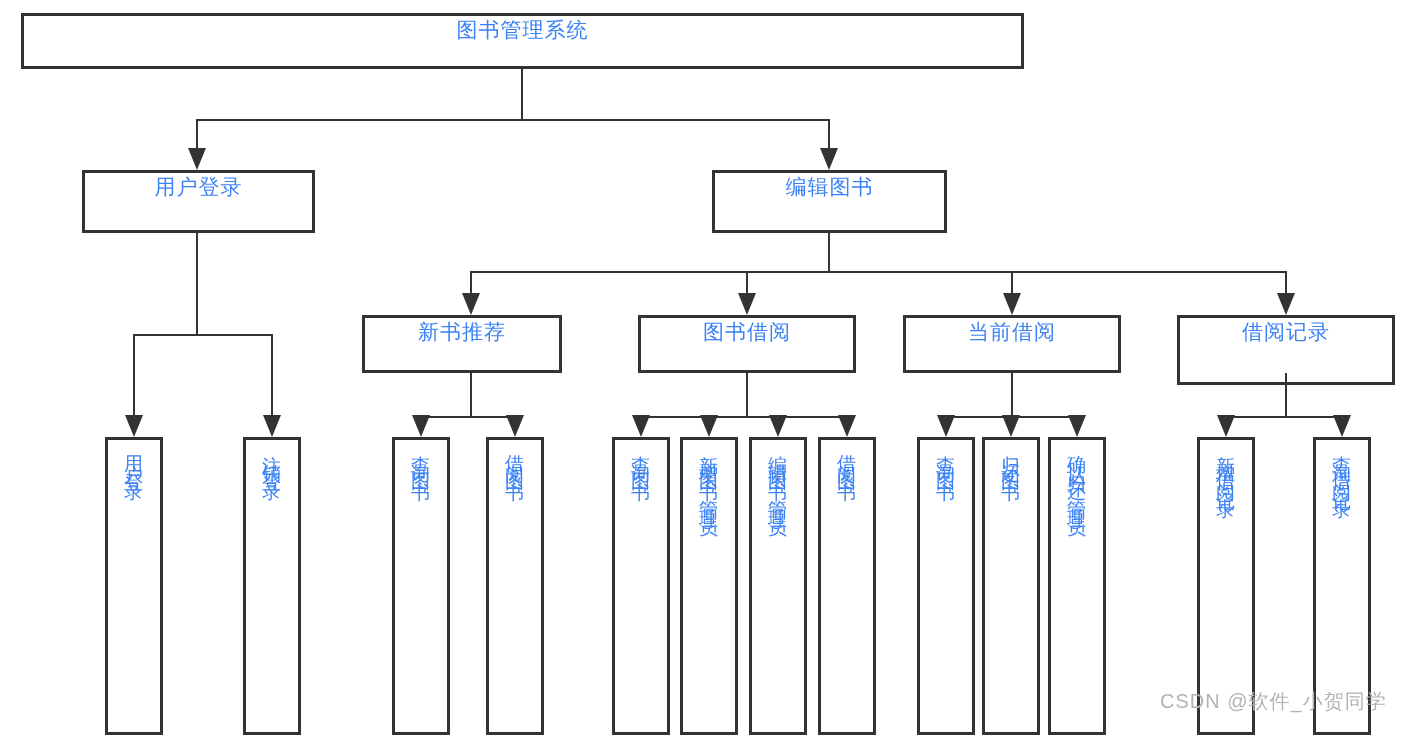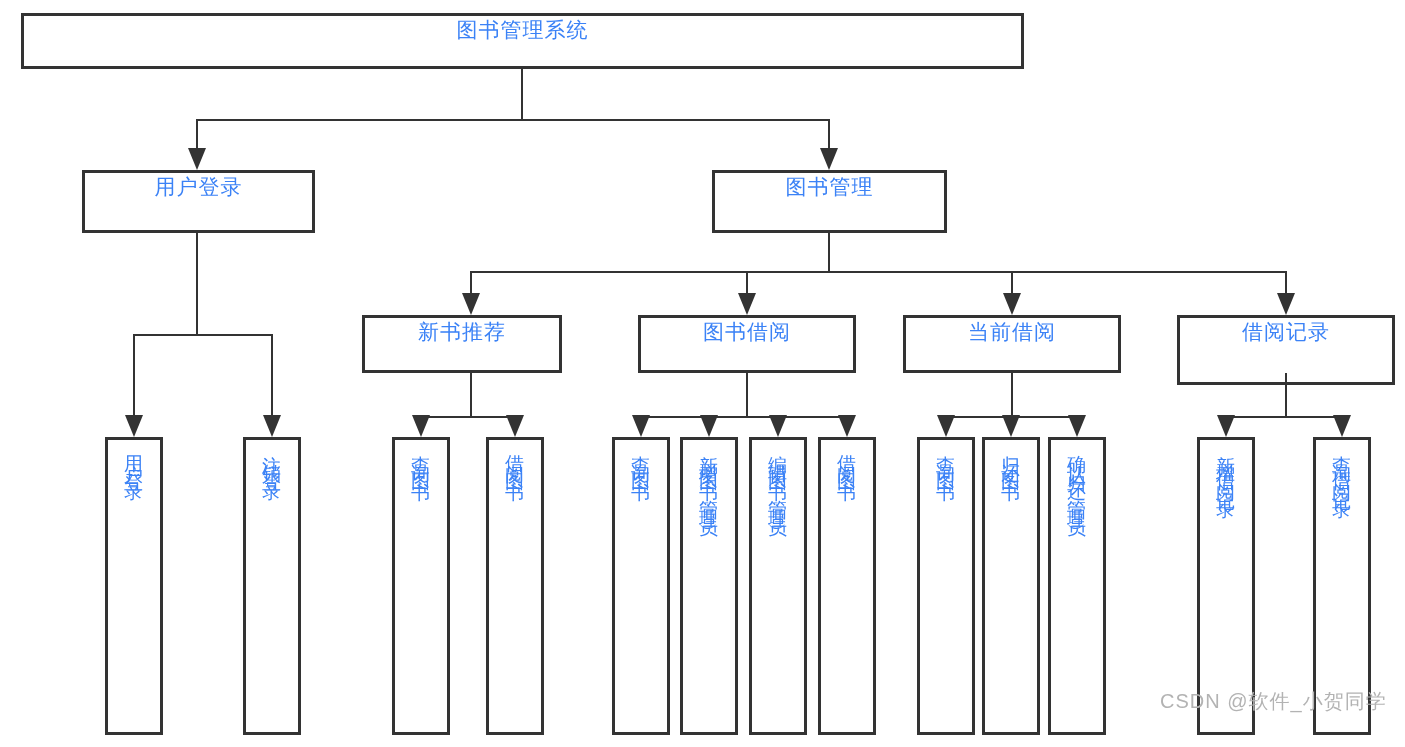--- a/index.html
+++ b/index.html
@@ -42,21 +42,21 @@
   <div class="hline" style="left:196px;top:119px;width:634px"></div>
   <div class="vline" style="left:196px;top:119px;height:33px"></div>
   <div class="arrow" style="left:188px;top:148px"></div>
   <div class="vline" style="left:828px;top:119px;height:33px"></div>
   <div class="arrow" style="left:820px;top:148px"></div>
 
   <div class="box h" style="left:82px;top:170px;width:233px;height:63px">
     <span>用户登录</span>
   </div>
   <div class="box h" style="left:712px;top:170px;width:235px;height:63px">
-    <span>图书管理</span>
+    <span>编辑图书</span>
   </div>
 
   <div class="vline" style="left:196px;top:233px;height:103px"></div>
   <div class="hline" style="left:133px;top:334px;width:140px"></div>
   <div class="vline" style="left:133px;top:334px;height:84px"></div>
   <div class="arrow" style="left:125px;top:415px"></div>
   <div class="vline" style="left:271px;top:334px;height:84px"></div>
   <div class="arrow" style="left:263px;top:415px"></div>
 
   <div class="vline" style="left:828px;top:233px;height:40px"></div>

